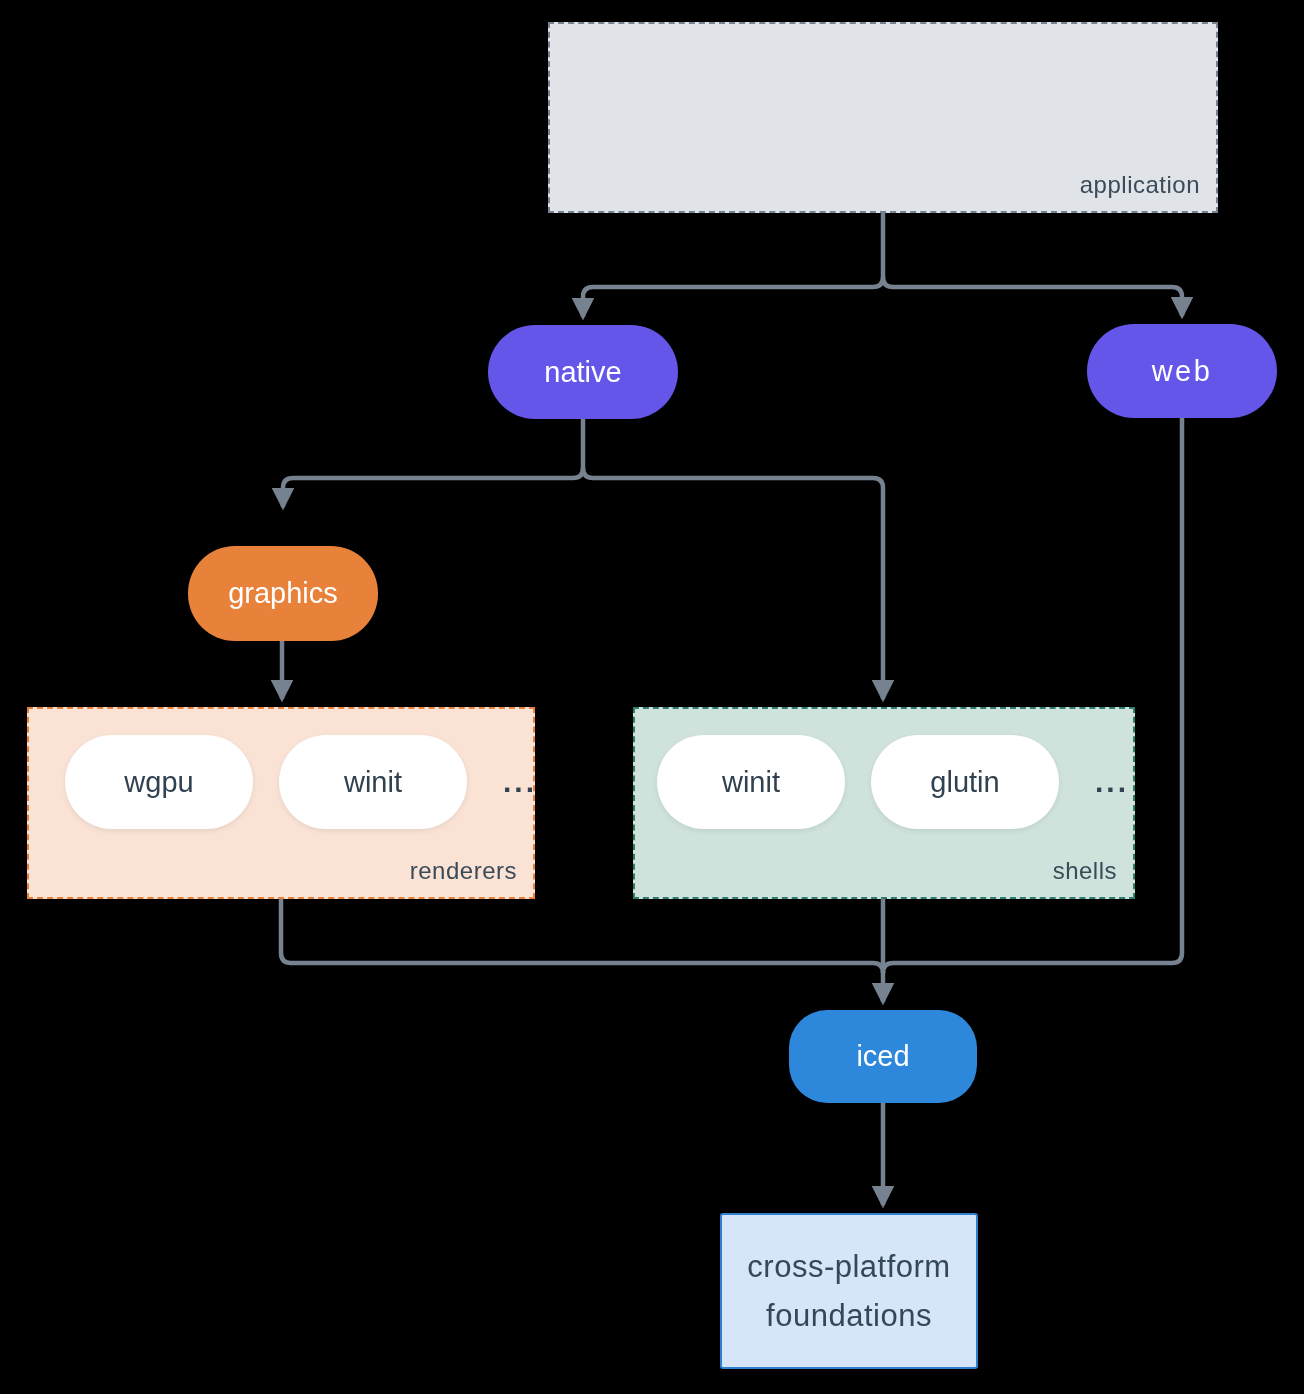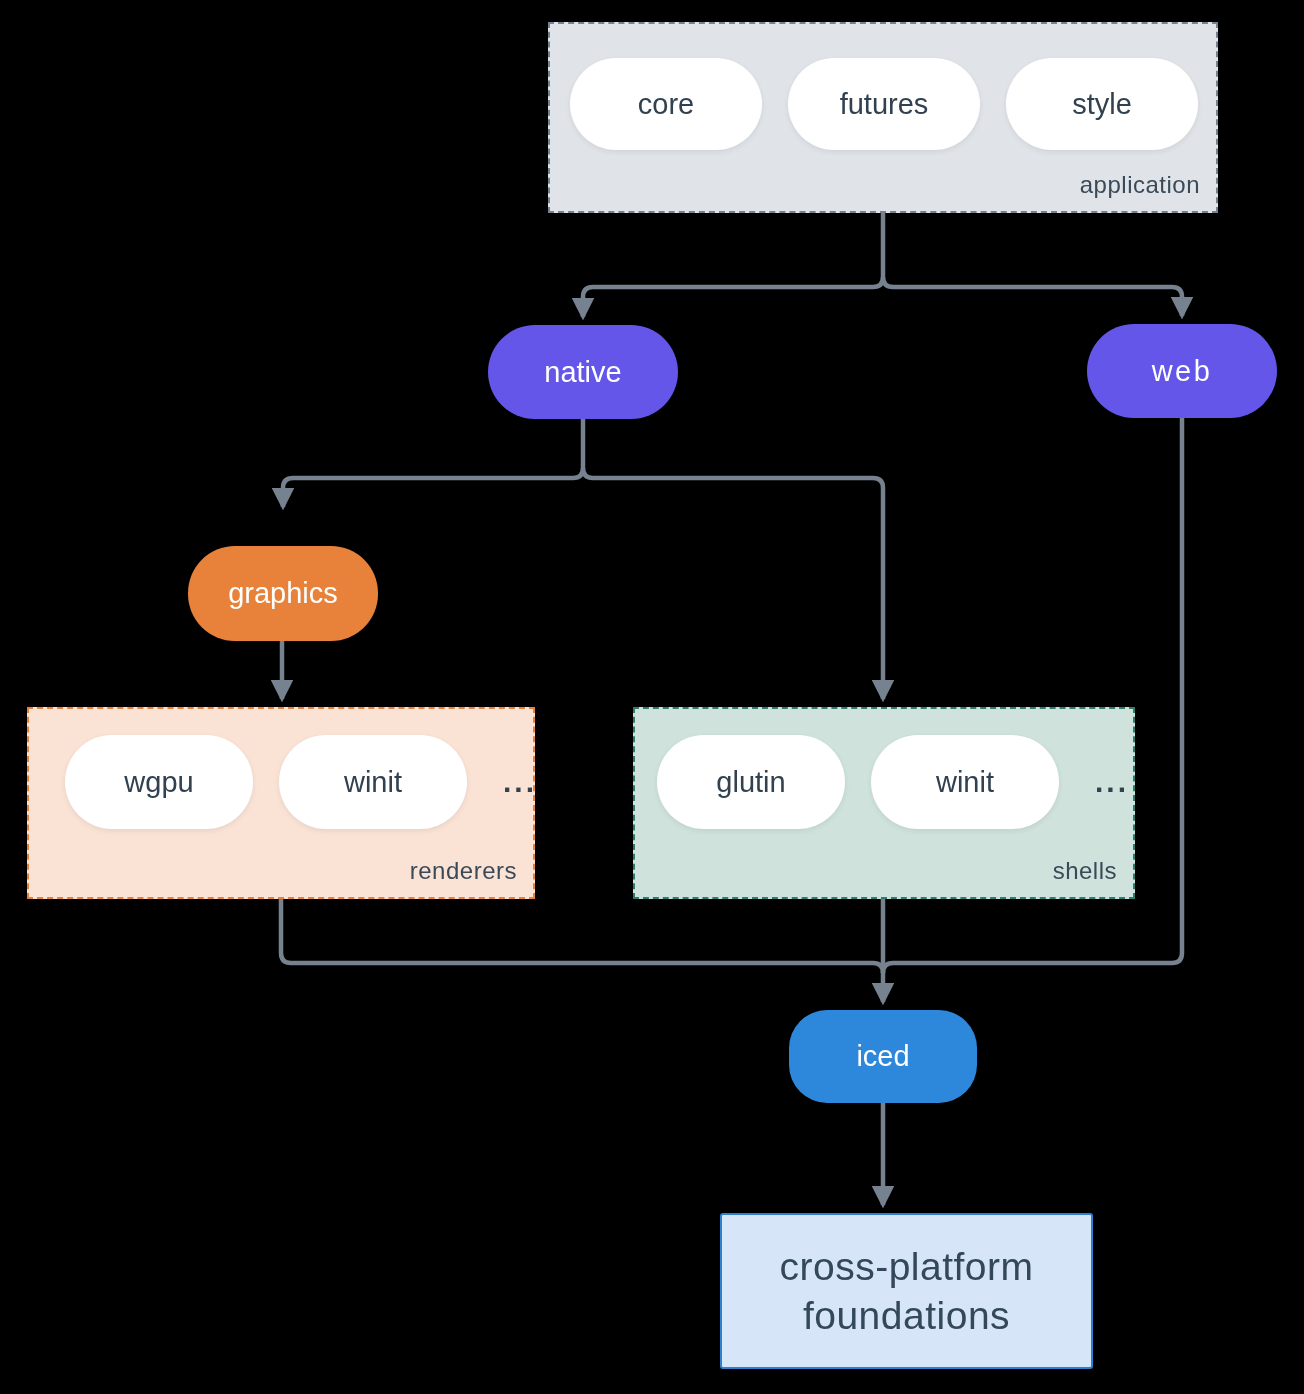--- a/index.html
+++ b/index.html
@@ -99,26 +99,26 @@
     border-radius: 47px;
     background: #E8823B;
     margin-top: 29px;
   }
   #n-iced {
     left: 789px; top: 1010px; width: 188px; height: 93px;
     border-radius: 38px;
     background: #2D87DB;
   }
   #n-app {
-    left: 720px; top: 1213px; width: 373px; height: 156px;
+    left: 720px; top: 1213px; width: 258px; height: 156px;
     background: #D6E6F8;
     border: 2px solid #2F7FD0;
     border-radius: 3px;
     color: #33485A;
-    font-size: 39px;
+    font-size: 31px;
     line-height: 49px;
     flex-direction: column;
     letter-spacing: 0.5px;
   }
 </style>
 </head>
 <body>
 
 <div id="canvas">
 
@@ -137,47 +137,42 @@
       <path d="M583,468 Q583,478 593,478 L873,478 Q883,478 883,488 L883,699" marker-end="url(#ah)"></path>
       <path d="M282,612 L282,699" marker-end="url(#ah)"></path>
       <path d="M281,899 L281,953 Q281,963 291,963 L873,963 Q883,963 883,973"></path>
       <path d="M1182,418 L1182,953 Q1182,963 1172,963 L893,963 Q883,963 883,973"></path>
       <path d="M883,899 L883,1002" marker-end="url(#ah)"></path>
       <path d="M883,1103 L883,1205" marker-end="url(#ah)"></path>
     </g>
   </svg>
 
   <div class="group" id="g-foundations">
-    <div class="pill-row">
-      <div class="pill">core</div>
-      <div class="pill">futures</div>
-      <div class="pill">style</div>
-    </div>
     <div class="group-label">application</div>
   </div>
 
   <div class="node" id="n-native">native</div>
 
   <div class="node" id="n-web">web</div>
 
   <div class="node" id="n-graphics">graphics</div>
 
   <div class="group" id="g-renderers">
     <div class="pill-row">
       <div class="pill">wgpu</div>
       <div class="pill">winit</div>
       <div class="ellipsis">...</div>
     </div>
     <div class="group-label">renderers</div>
   </div>
 
   <div class="group" id="g-shells">
     <div class="pill-row">
+      <div class="pill">winit</div>
       <div class="pill">glutin</div>
-      <div class="pill">winit</div>
       <div class="ellipsis">...</div>
     </div>
     <div class="group-label">shells</div>
   </div>
 
   <div class="node" id="n-iced">iced</div>
 
   <div class="node" id="n-app">
     <span>cross-platform</span>
     <span>foundations</span>

